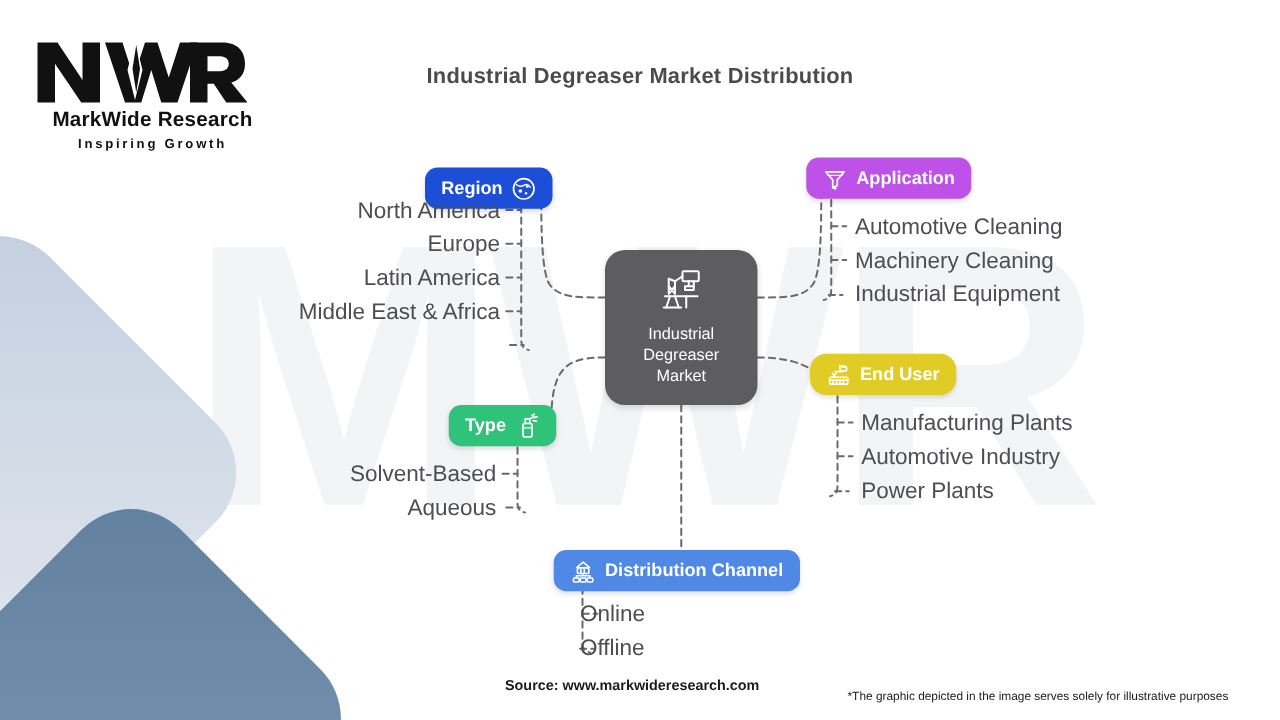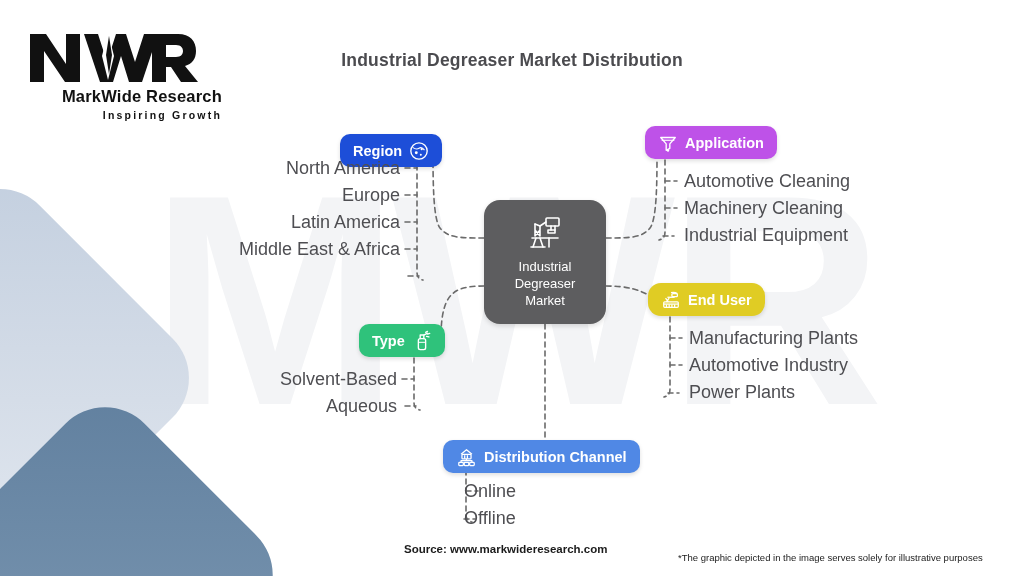--- a/index.html
+++ b/index.html
@@ -25,21 +25,21 @@
     transform:rotate(45deg);
     background:linear-gradient(135deg,#c3cfdf 0%,#d5dde8 55%,#e3e9f1 100%);
   }
   .corner-sq.dark{
     width:270px;height:270px;left:-30px;top:440px;
     transform:rotate(45deg);
     background:linear-gradient(135deg,#61809f 0%,#7390ac 60%,#8aa3bb 100%);
   }
 
   
-  .logo{position:absolute;left:22px;top:28px;width:200px;height:95px;text-align:right;}
+  .logo{position:absolute;left:22px;top:28px;width:200px;height:95px;text-align:center;}
   .logo svg{display:block;}
   .logo-name{
     font-size:16.5px;font-weight:bold;color:#111;letter-spacing:.2px;
     margin-top:1px;font-family:"Liberation Sans",sans-serif;
   }
   .logo-tag{
     font-size:10.5px;font-weight:bold;color:#111;letter-spacing:2.2px;margin-top:3px;
   }
   .title{
     position:absolute;left:0;right:0;top:50px;text-align:center;

